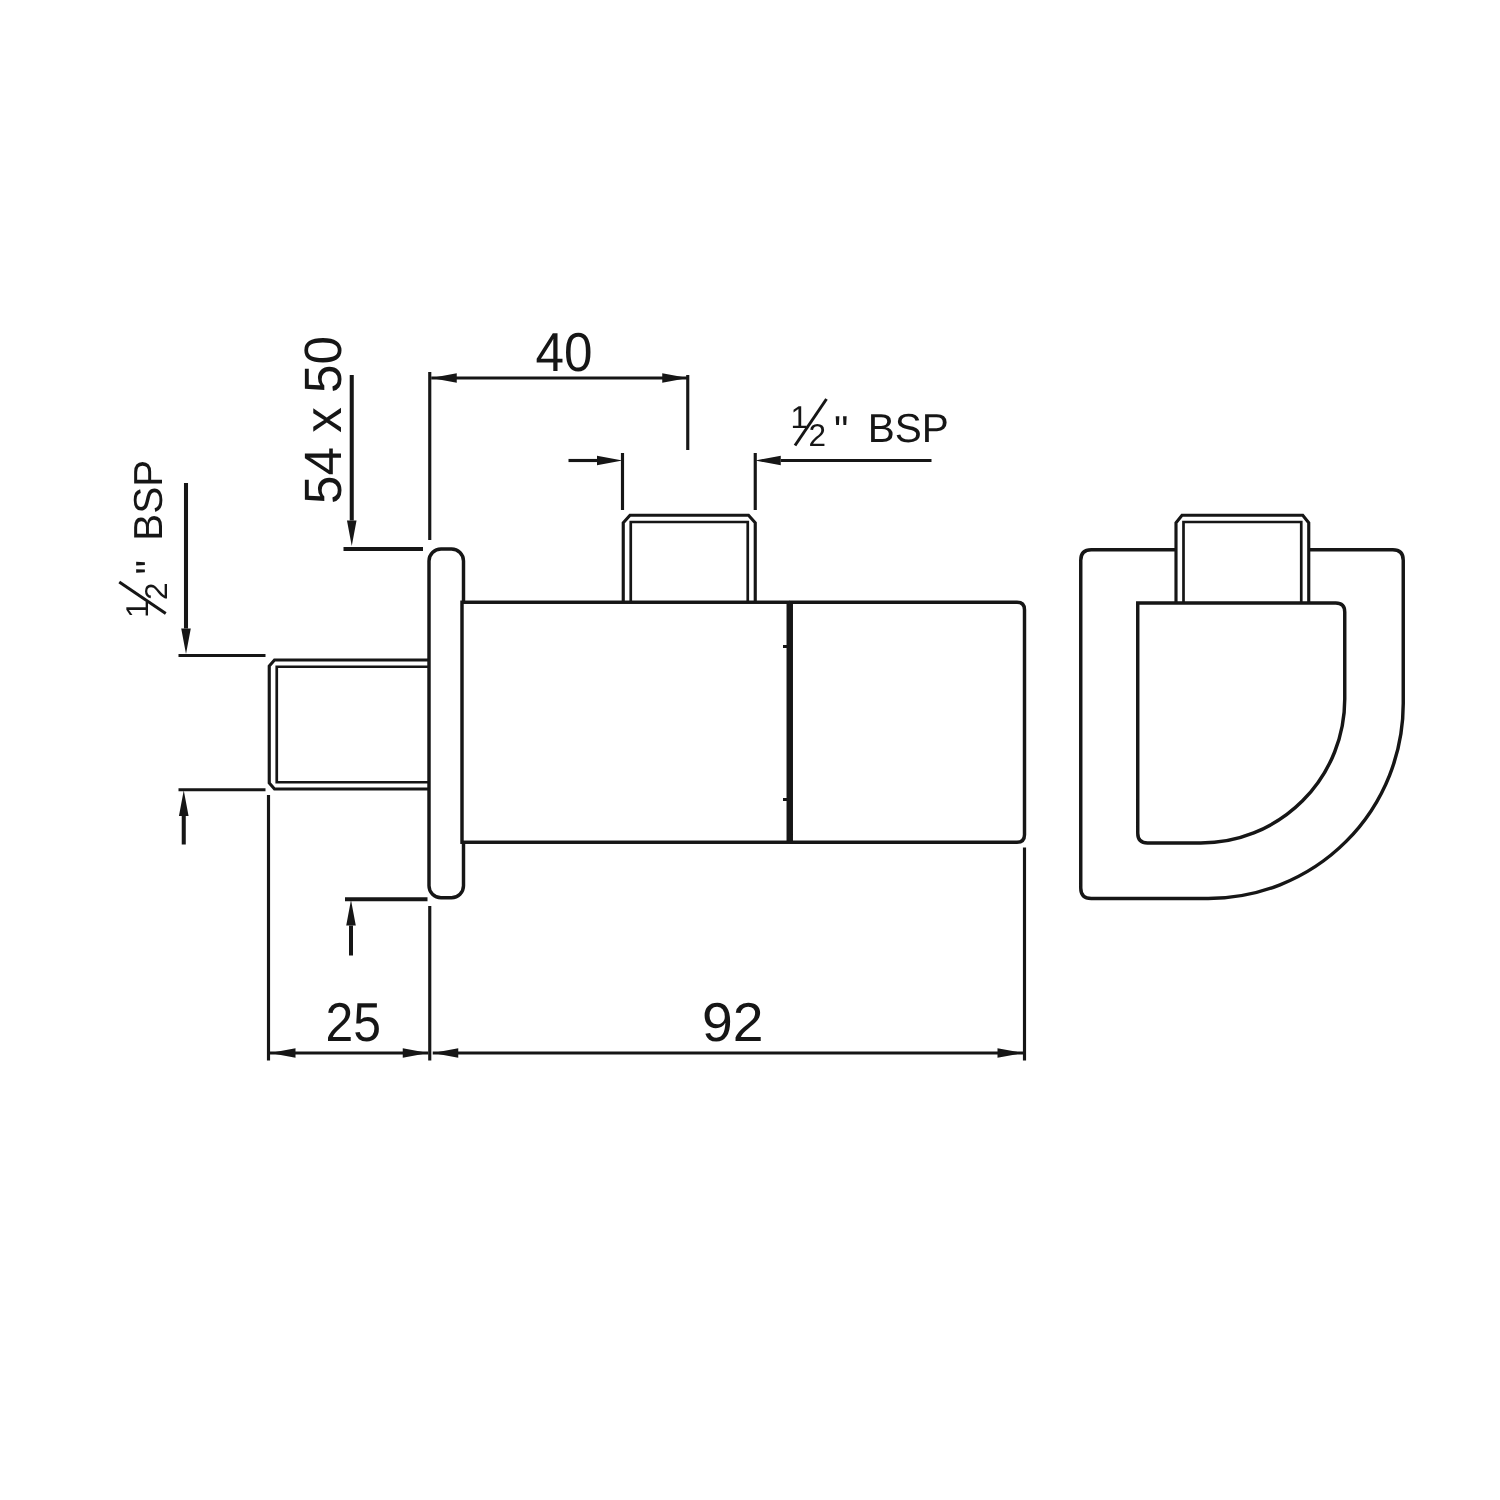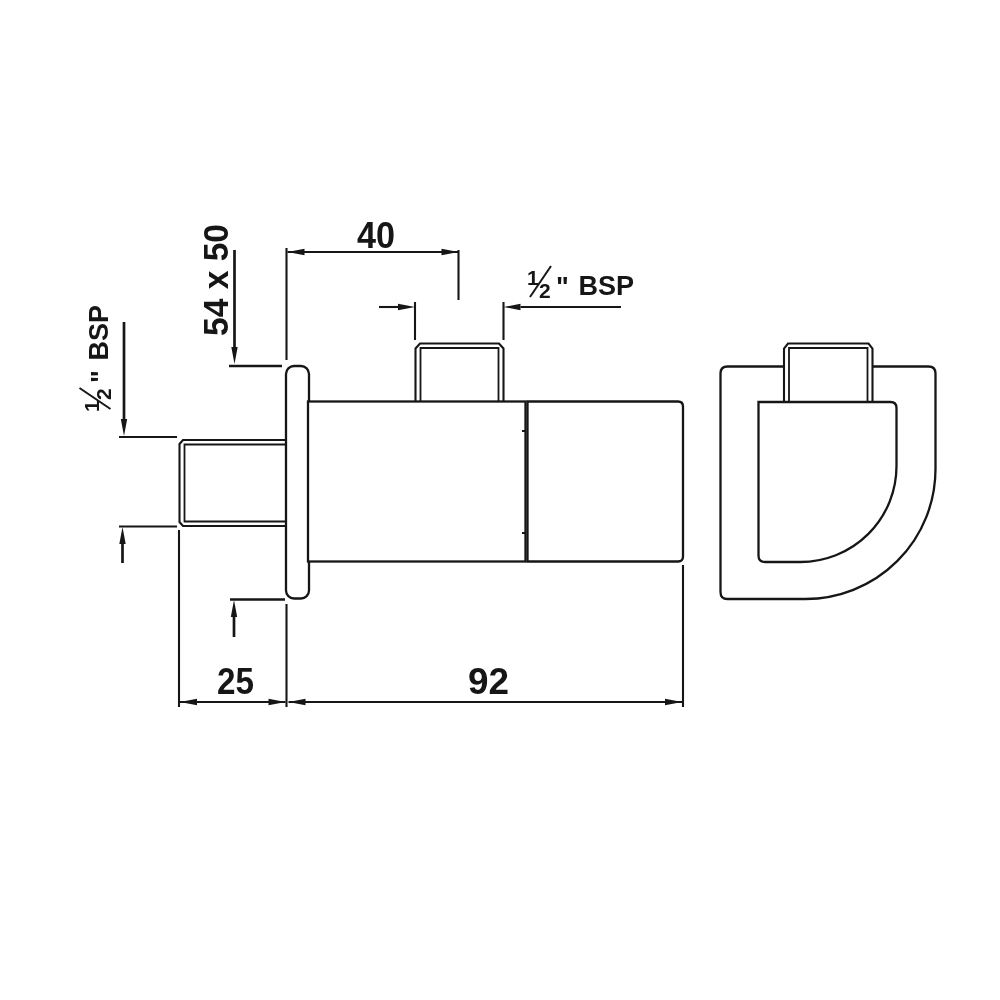--- a/index.html
+++ b/index.html
@@ -1,16 +1,16 @@
 <!DOCTYPE html>
 <html><head>
 <meta charset="utf-8">
 <style>
   html,body{margin:0;padding:0;background:#ffffff;}
-  .wrap{width:1000px;height:944px;background:#ffffff;font-weight:bold;}
+  .wrap{width:1000px;height:944px;background:#ffffff;}
   text{font-family:"Liberation Sans", sans-serif; fill:#161616;}
 </style>
 </head>
 <body>
 <div class="wrap">
 <svg width="1000" height="1000" viewBox="0 0 1000 1000">
 
   <rect x="0" y="0" width="1000" height="1000" fill="#ffffff"></rect>
 
   <g stroke="#161616" fill="none" stroke-linecap="butt" stroke-linejoin="miter">

